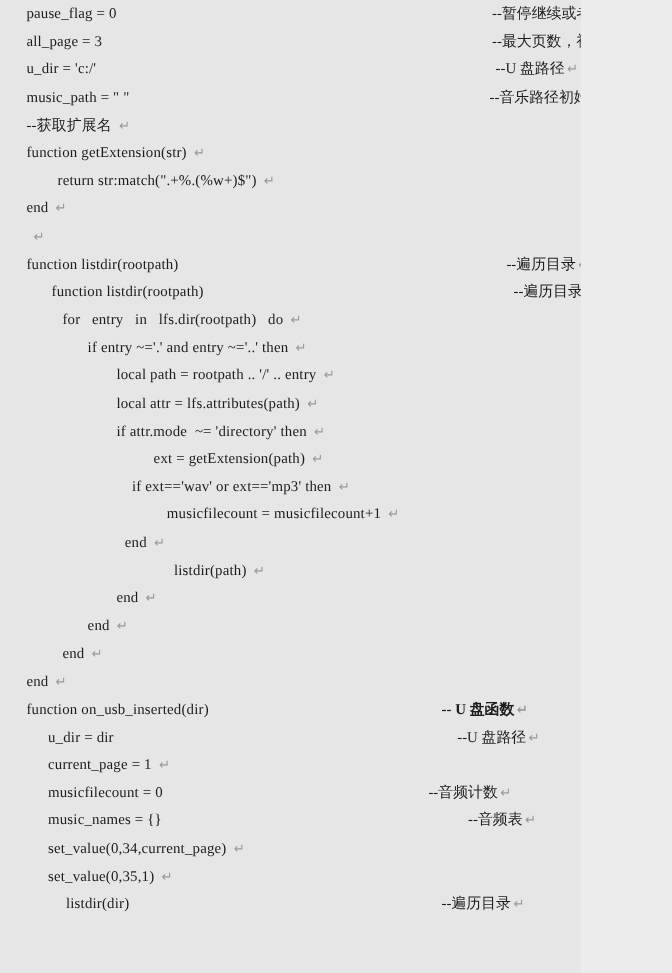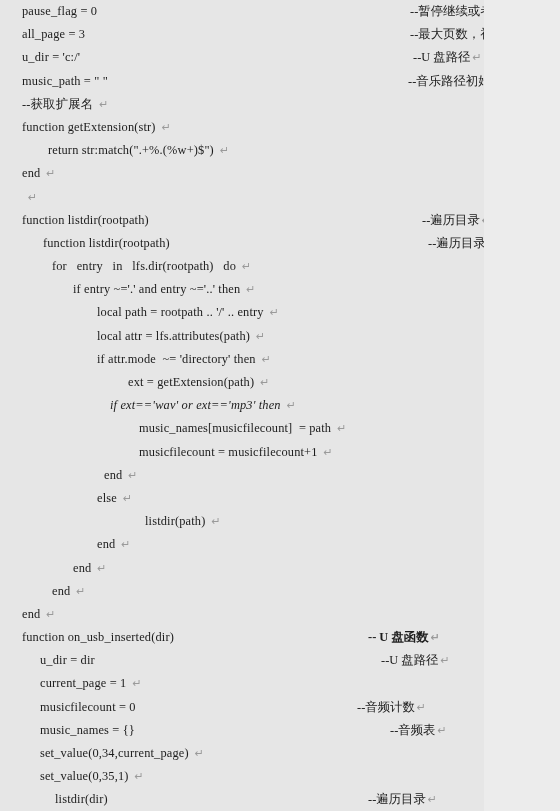--- a/index.html
+++ b/index.html
@@ -121,33 +121,27 @@
       <div class="code-line">
         <span class="code-text" style="left: 97px;">local attr = lfs.attributes(path)<span class="code-text pilcrow" style="left: auto; position: static; margin-left: 6px;">↵</span></span>
       </div>
       <div class="code-line">
         <span class="code-text" style="left: 97px;">if attr.mode  ~= 'directory' then<span class="code-text pilcrow" style="left: auto; position: static; margin-left: 6px;">↵</span></span>
       </div>
       <div class="code-line">
         <span class="code-text" style="left: 128px;">ext = getExtension(path)<span class="code-text pilcrow" style="left: auto; position: static; margin-left: 6px;">↵</span></span>
       </div>
       <div class="code-line">
-        <span class="code-text" style="left: 110px; font-style: italic;">if ext=='wav' or ext=='mp3' then<span class="code-text pilcrow" style="left: auto; position: static; margin-left: 6px;">↵</span></span>
-      </div>
-      <div class="code-line">
-        <span class="code-text" style="left: 139px;">music_names[musicfilecount]  = path<span class="code-text pilcrow" style="left: auto; position: static; margin-left: 6px;">↵</span></span>
+        <span class="code-text" style="left: 110px;">if ext=='wav' or ext=='mp3' then<span class="code-text pilcrow" style="left: auto; position: static; margin-left: 6px;">↵</span></span>
       </div>
       <div class="code-line">
         <span class="code-text" style="left: 139px;">musicfilecount = musicfilecount+1<span class="code-text pilcrow" style="left: auto; position: static; margin-left: 6px;">↵</span></span>
       </div>
       <div class="code-line">
         <span class="code-text" style="left: 104px;">end<span class="code-text pilcrow" style="left: auto; position: static; margin-left: 6px;">↵</span></span>
-      </div>
-      <div class="code-line">
-        <span class="code-text" style="left: 97px;">else<span class="code-text pilcrow" style="left: auto; position: static; margin-left: 6px;">↵</span></span>
       </div>
       <div class="code-line">
         <span class="code-text" style="left: 145px;">listdir(path)<span class="code-text pilcrow" style="left: auto; position: static; margin-left: 6px;">↵</span></span>
       </div>
       <div class="code-line">
         <span class="code-text" style="left: 97px;">end<span class="code-text pilcrow" style="left: auto; position: static; margin-left: 6px;">↵</span></span>
       </div>
       <div class="code-line">
         <span class="code-text" style="left: 73px;">end<span class="code-text pilcrow" style="left: auto; position: static; margin-left: 6px;">↵</span></span>
       </div>

